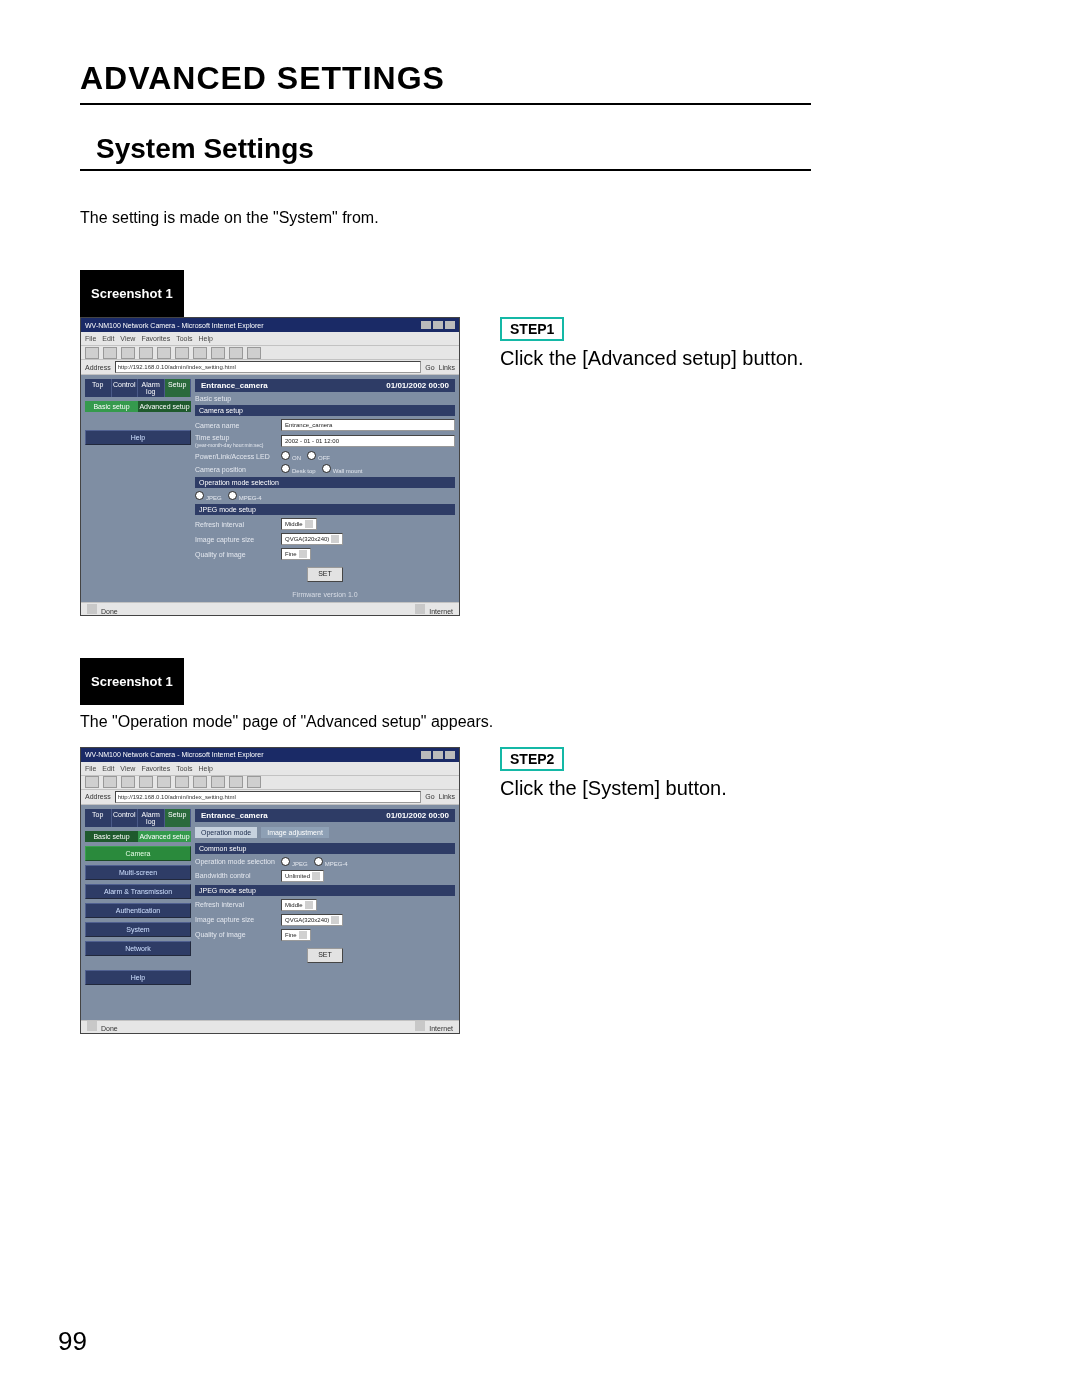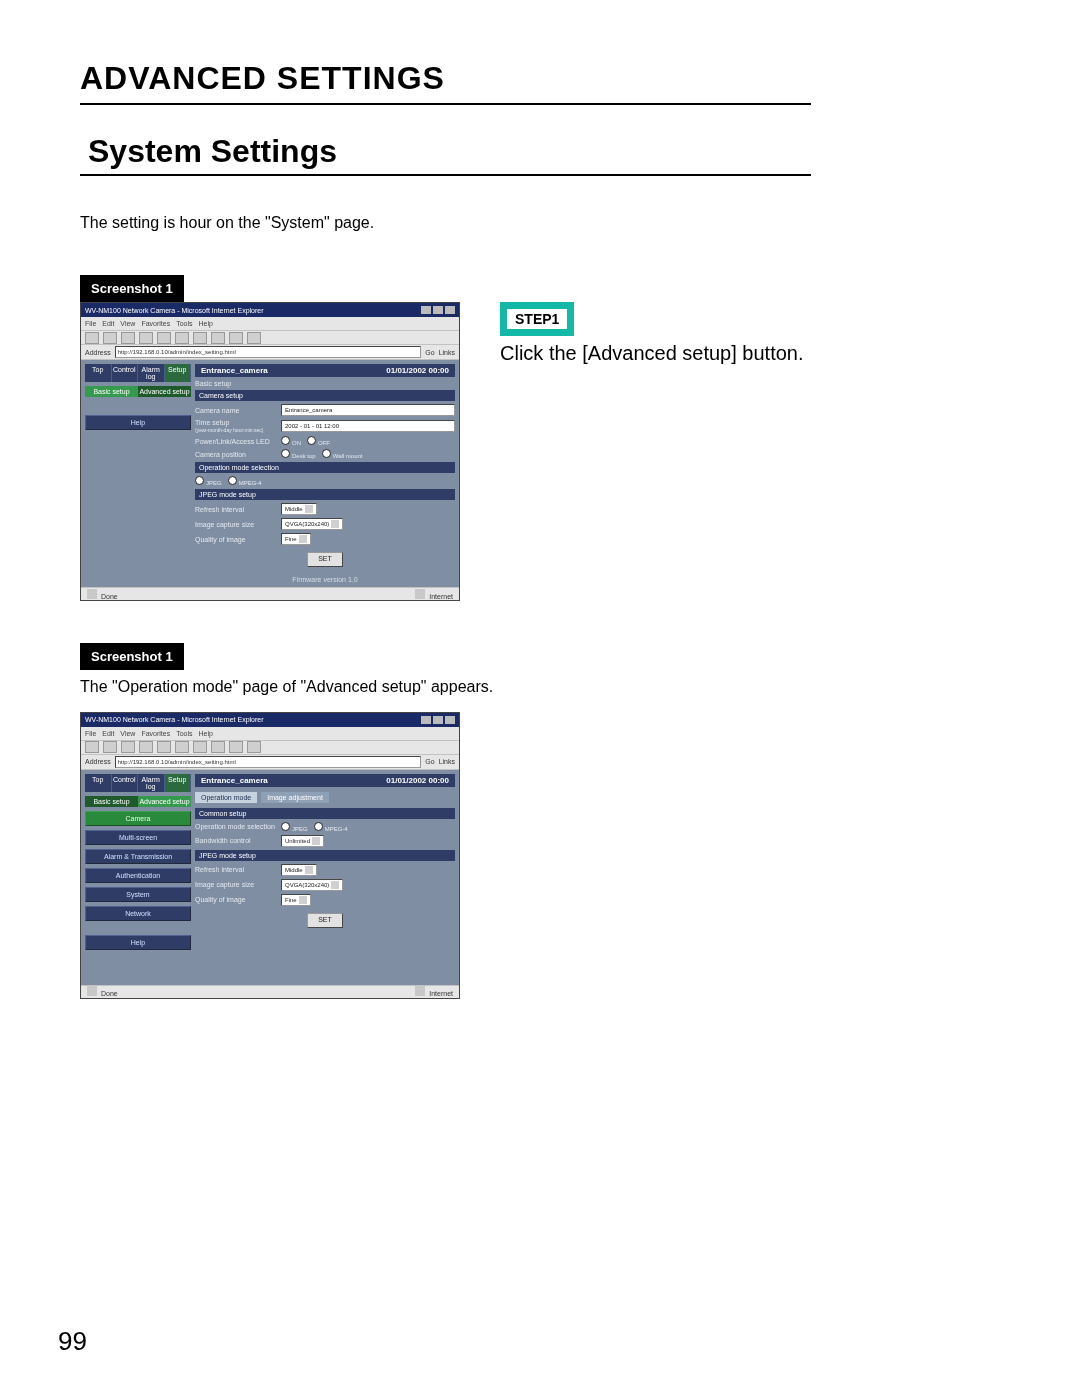--- a/index.html
+++ b/index.html
@@ -21,41 +21,41 @@
     font-weight: bold;
     letter-spacing: 1px;
     margin: 0 0 6px 0;
   }
   .title-rule {
     border: none;
     border-top: 2px solid #000;
     margin: 0 0 28px 0;
   }
   .subtitle {
-    font-size: 32px;
+    font-size: 28px;
     font-weight: bold;
-    margin: 0 0 4px 8px;
+    margin: 0 0 4px 16px;
   }
   .sub-rule {
     border: none;
     border-top: 2px solid #000;
     margin: 0 0 14px 0;
   }
   .intro {
     font-size: 16px;
     line-height: 1.35;
     margin: 0 0 42px 0;
   }
   .screenshot-label {
     display: inline-block;
     background: #000;
     color: #fff;
     font-size: 13px;
     font-weight: bold;
-    padding: 5px 10px;
+    padding: 15px 10px;
     border: 1px solid #000;
   }
   .screenshot-desc {
     font-size: 16px;
     line-height: 1.35;
     margin: 6px 0 14px 0;
   }
   .block {
     display: flex;
     align-items: flex-start;
@@ -283,21 +283,21 @@
   }
   .status-icon {
     width: 10px; height: 10px; background: #c8c8c8;
     display: inline-block; margin-right: 4px;
   }
   .step-side {
     flex: 1;
   }
   .step-label {
     display: inline-block;
-    border: 7px solid #14b8a6;
+    border: 2px solid #14b8a6;
     font-size: 14px;
     font-weight: bold;
     padding: 2px 8px;
     margin-bottom: 6px;
   }
   .step-text {
     font-size: 20px;
   }
   .page-number {
     position: absolute;
@@ -326,21 +326,21 @@
 </head>
 <body>
 
 <div class="page">
   <h1 class="title">ADVANCED SETTINGS</h1>
   <hr class="title-rule">
   <h2 class="subtitle">System Settings</h2>
   <hr class="sub-rule">
   <p class="intro">
     <br>
-    <span>The setting is hour on the "System" page.</span>
+    <span>The setting is made on the "System" from.</span>
   </p>
 
   
   <span class="screenshot-label">Screenshot 1</span>
 
   <div class="block">
     <div class="shot">
       <div class="shot-titlebar">
         <span>WV-NM100 Network Camera - Microsoft Internet Explorer</span>
         <span class="win-ctrls">
@@ -579,16 +579,20 @@
           <div class="setbtn">SET</div>
           <div style="height:50px"></div>
         </div>
       </div>
       <div class="shot-status">
         <span><span class="status-icon"></span><span>Done</span></span>
         <span><span class="status-icon"></span><span>Internet</span></span>
       </div>
     </div>
 
+    <div class="step-side">
+      <div class="step-label">STEP2</div>
+      <div class="step-text">Click the [System] button.</div>
+    </div>
   </div>
 
   <div class="page-number">99</div>
 </div>
 
 </body></html>

